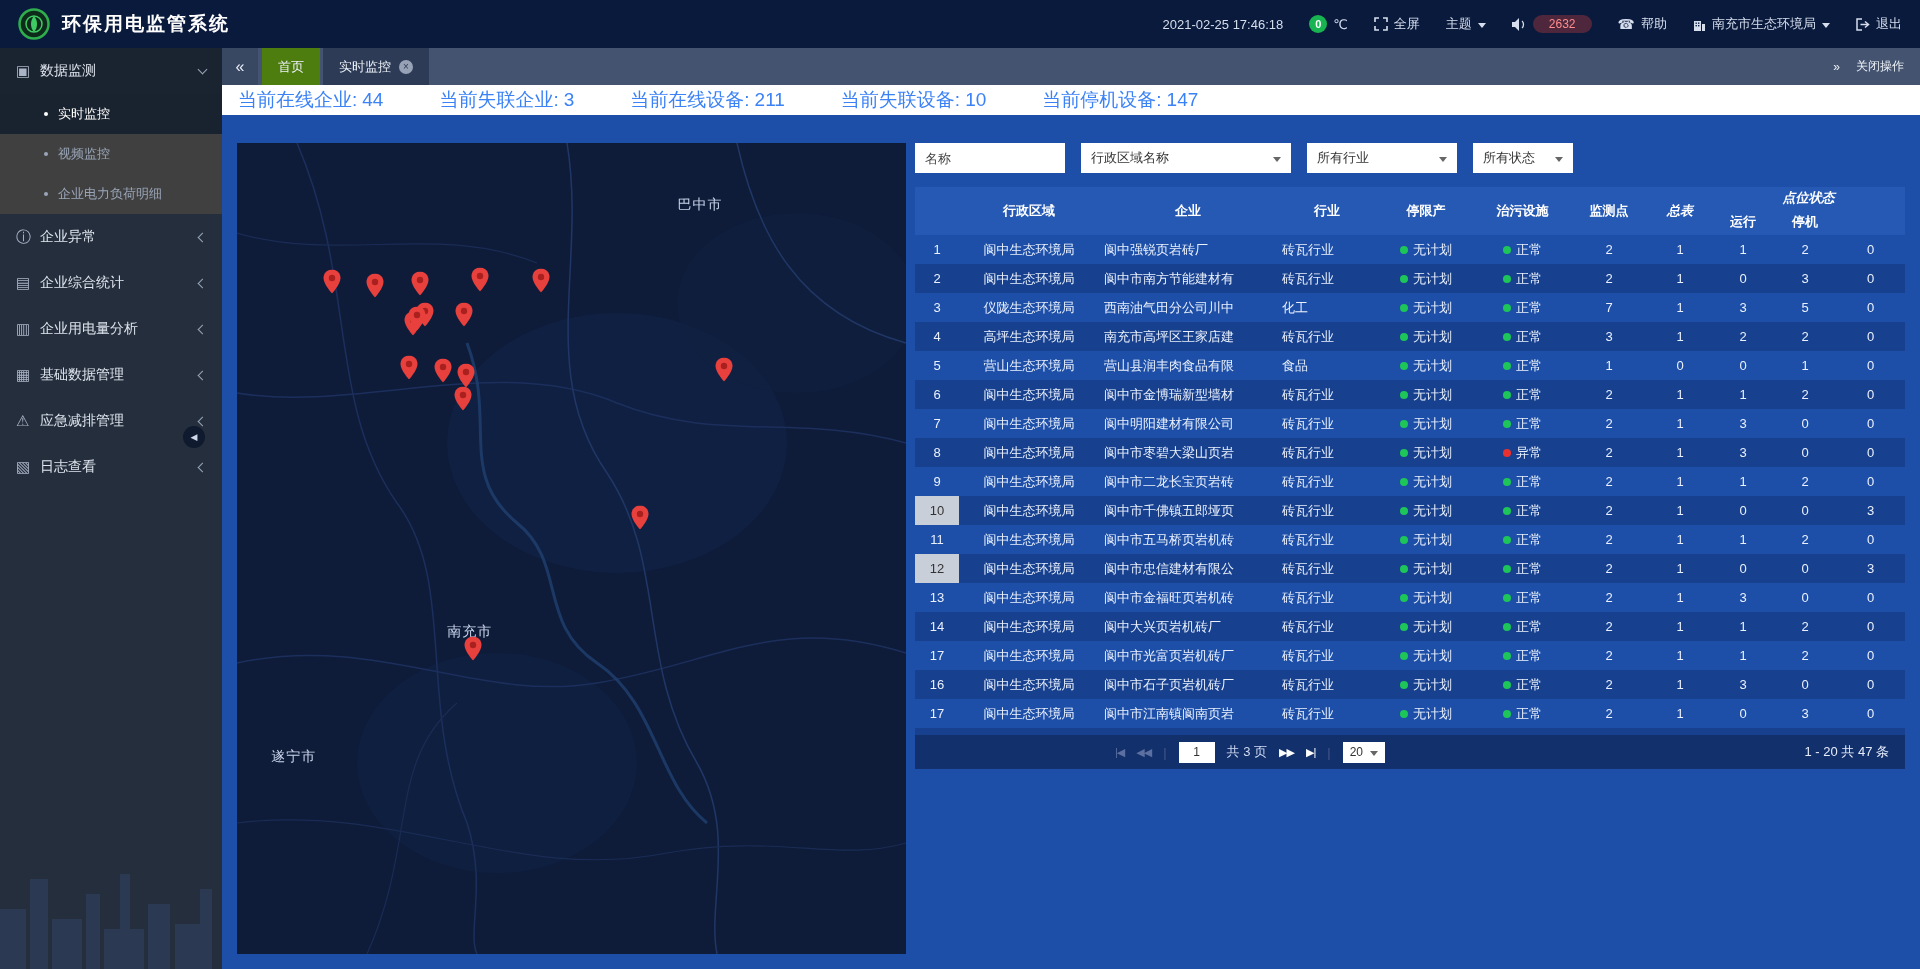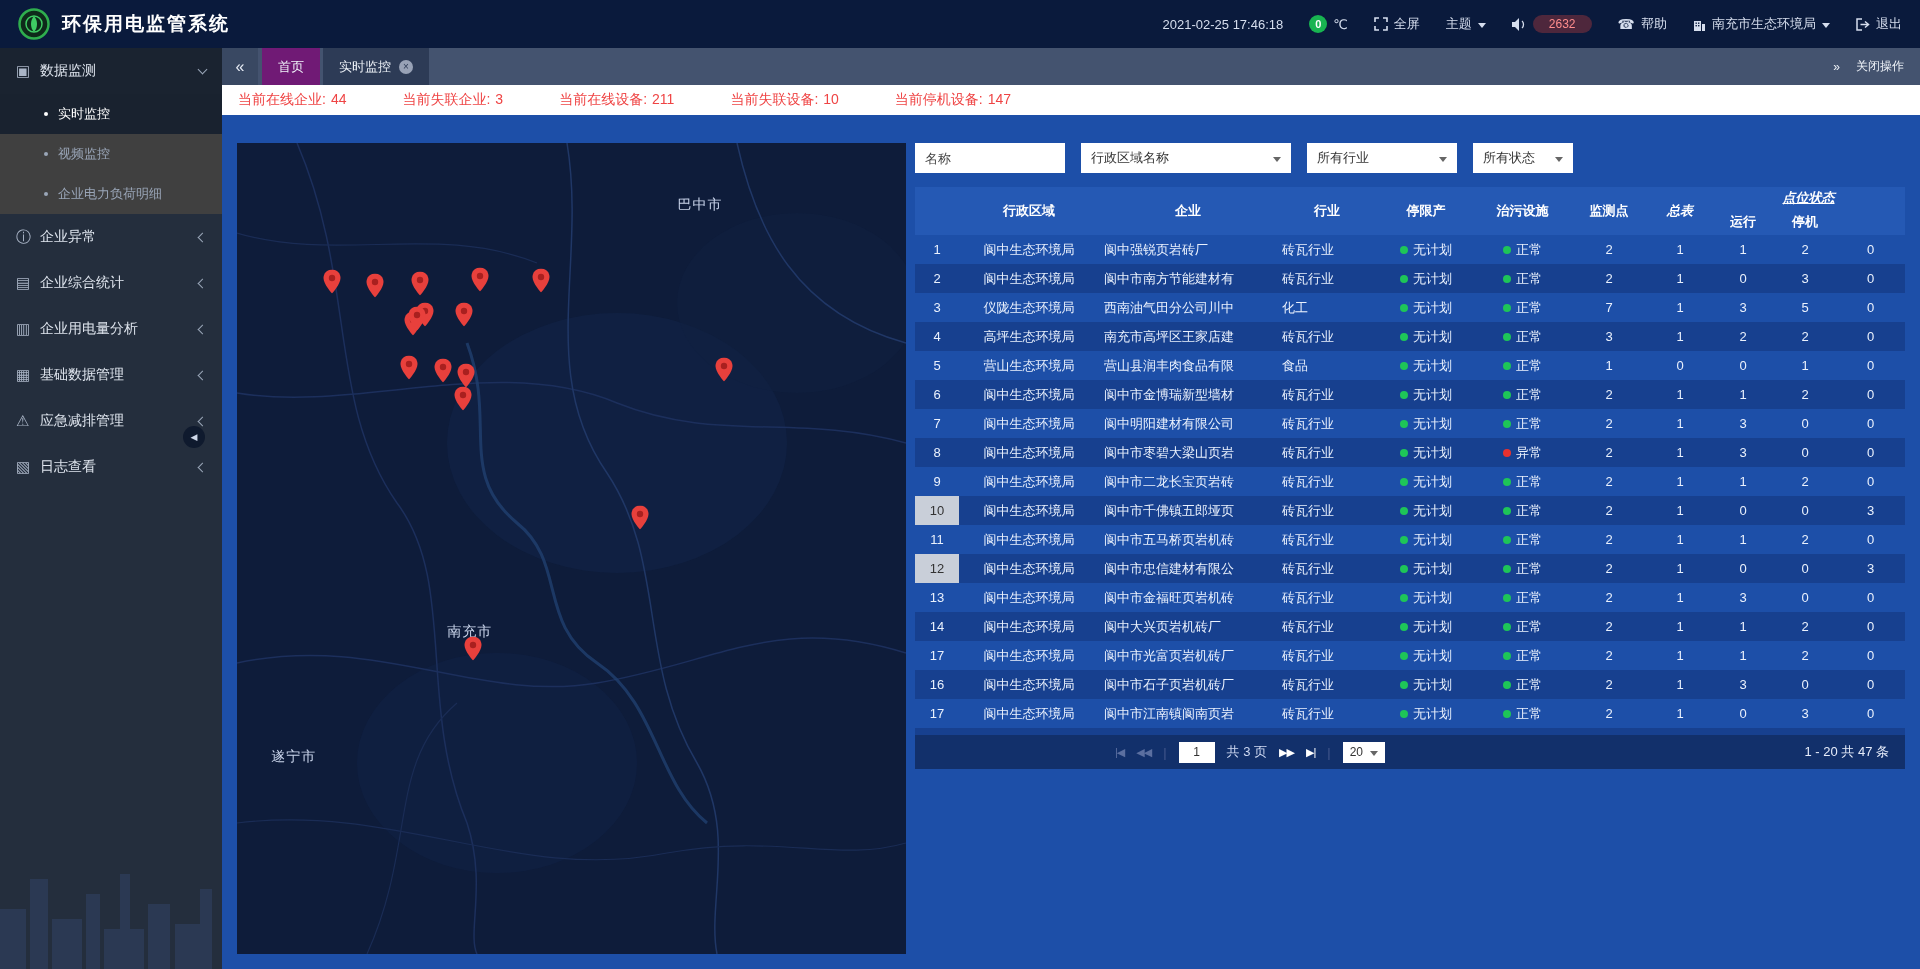--- a/index.html
+++ b/index.html
@@ -31,27 +31,27 @@
   .sb-child { height:40px; display:flex; align-items:center; padding-left:44px; color:#9aa6b8; font-size:13px; cursor:pointer; background:#404040; }
   .sb-child-active { color:#ffffff; background:#19222f; }
   .sb-dot { width:4px; height:4px; border-radius:50%; background:currentColor; margin-right:10px; flex:none; }
   .skyline { position:absolute; bottom:0; left:0; width:222px; opacity:.45; }
 
   
   .main { position:absolute; top:48px; left:222px; right:0; bottom:0; }
   .tabbar { height:37px; background:#44536f; display:flex; align-items:stretch; }
   .tab-scroll { width:36px; display:flex; align-items:center; justify-content:center; background:#394862; color:#e8edf6; font-size:16px; cursor:pointer; flex:none; }
   .tabs { display:flex; align-items:stretch; gap:3px; margin-left:4px; }
-  .tab { display:flex; align-items:center; gap:8px; padding:0 16px; background:#701a75; color:#eef2f8; font-size:13px; cursor:pointer; }
+  .tab { display:flex; align-items:center; gap:8px; padding:0 16px; background:#4d7c0f; color:#eef2f8; font-size:13px; cursor:pointer; }
   .tab-active { background:#2d3b56; }
   .tab-close { width:14px; height:14px; border-radius:50%; background:#98a2b6; color:#2d3b56; font-size:10px; line-height:14px; display:flex; align-items:center; justify-content:center; cursor:pointer; }
   .tabbar-right { margin-left:auto; display:flex; align-items:center; gap:16px; padding:0 16px; color:#eef2f8; font-size:12px; }
 
   .statsbar { height:30px; background:#ffffff; display:flex; align-items:center; padding:0 16px; gap:56px; }
-  .stat { color:#ef4444; font-size:14px; white-space:nowrap; }
+  .stat { color:#3b82f6; font-size:19px; white-space:nowrap; }
   .stat-val { margin-left:5px; }
 
   .content { position:absolute; top:67px; left:0; right:0; bottom:0; padding:28px 15px 15px 15px; display:flex; gap:9px; }
 
   
   .map { width:669px; flex:none; position:relative; background:#0e1c3a; overflow:hidden; }
   .map svg.roads { position:absolute; inset:0; width:100%; height:100%; }
   .city { position:absolute; color:#cbd6ec; font-size:14px; transform:translate(-50%,-50%); z-index:2; letter-spacing:1px; }
   .pin { position:absolute; width:18px; height:24px; transform:translate(-50%,-94%); z-index:3; cursor:pointer; }
   .pin svg { width:100%; height:100%; }
@@ -383,21 +383,21 @@
         <div class="t-wrap">
           <div class="t-head" id="t-head">
               <div class="th" style="grid-area: 1 / 1 / 3;"></div>
               <div class="th" style="grid-area: 1 / 2 / 3;">行政区域</div>
               <div class="th" style="grid-area: 1 / 3 / 3;">企业</div>
               <div class="th" style="grid-area: 1 / 4 / 3;">行业</div>
               <div class="th" style="grid-area: 1 / 5 / 3;">停限产</div>
               <div class="th" style="grid-area: 1 / 6 / 3;">治污设施</div>
               <div class="th" style="grid-area: 1 / 7 / 3;">监测点</div>
               <div class="th" style="grid-area: 1 / 8 / 3; font-style: italic;">总表</div>
-              <div class="th th-group" style="grid-area: 1 / 9 / auto / 12; text-decoration: underline;">点位状态</div>
+              <div class="th th-group" style="grid-area: 1 / 9 / auto / 12;">点位状态</div>
               <div class="th" style="grid-area: 2 / 9;">运行</div>
               <div class="th" style="grid-area: 2 / 10;">停机</div>
               <div class="th" style="grid-area: 2 / 11; margin-top: 38px;">失联</div>
             </div>
           <div class="t-body" id="t-body">
               <div class="t-row odd">
                 <div class="td">1</div>
                 <div class="td">阆中生态环境局</div>
                 <div class="td td-l">阆中强锐页岩砖厂</div>
                 <div class="td td-l">砖瓦行业</div>

